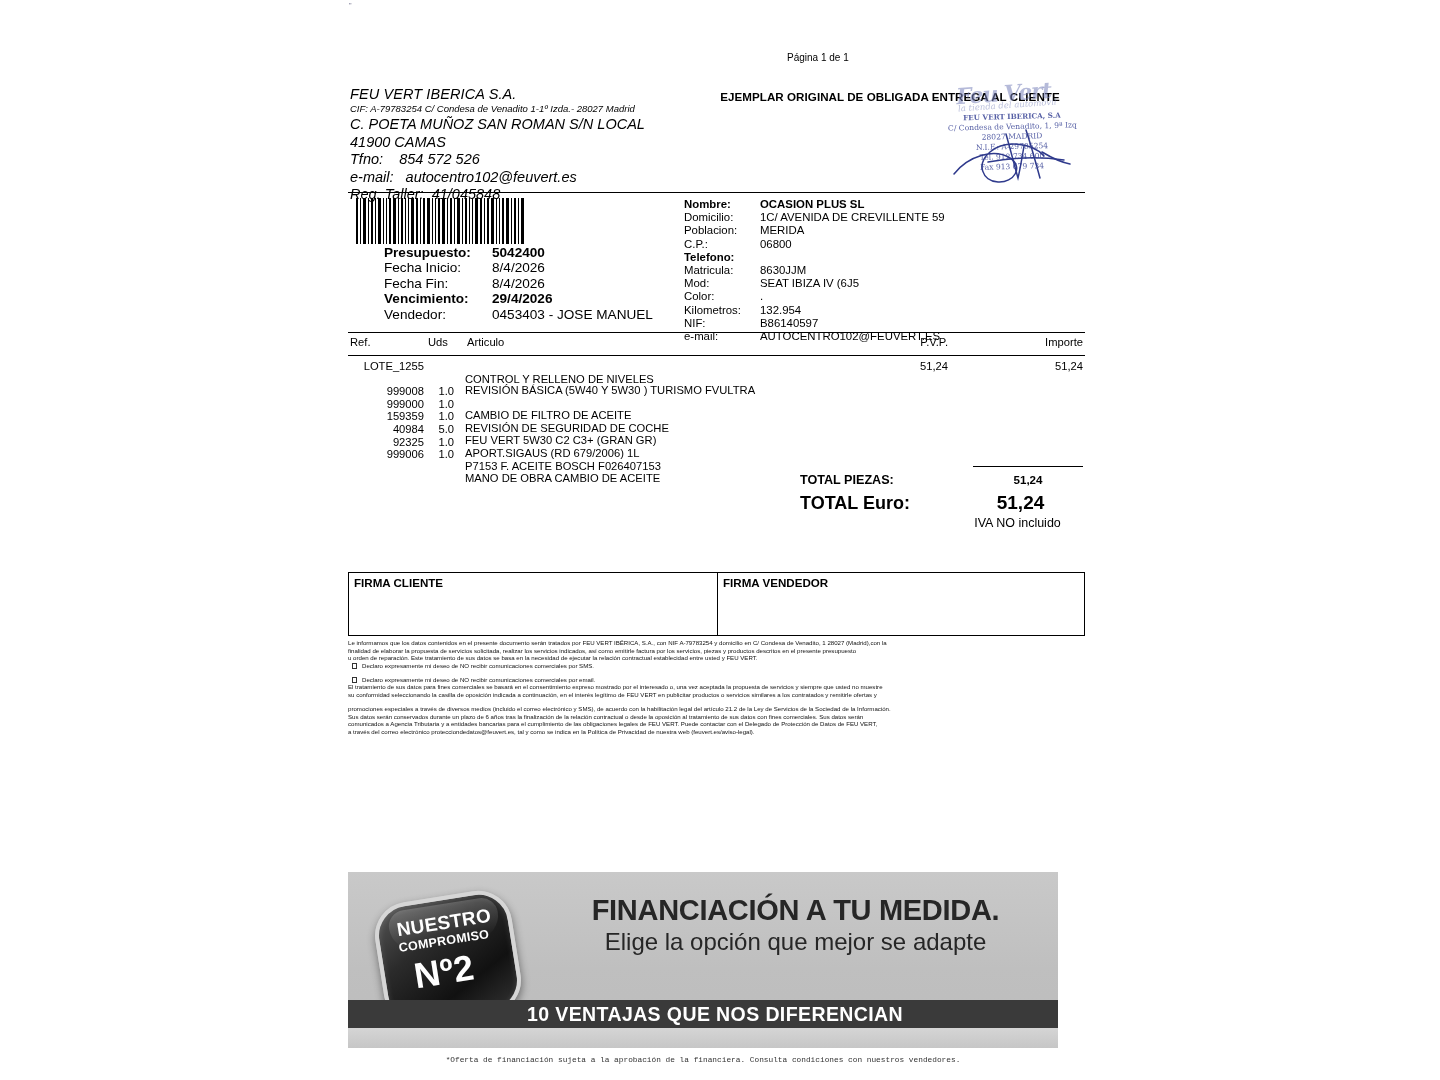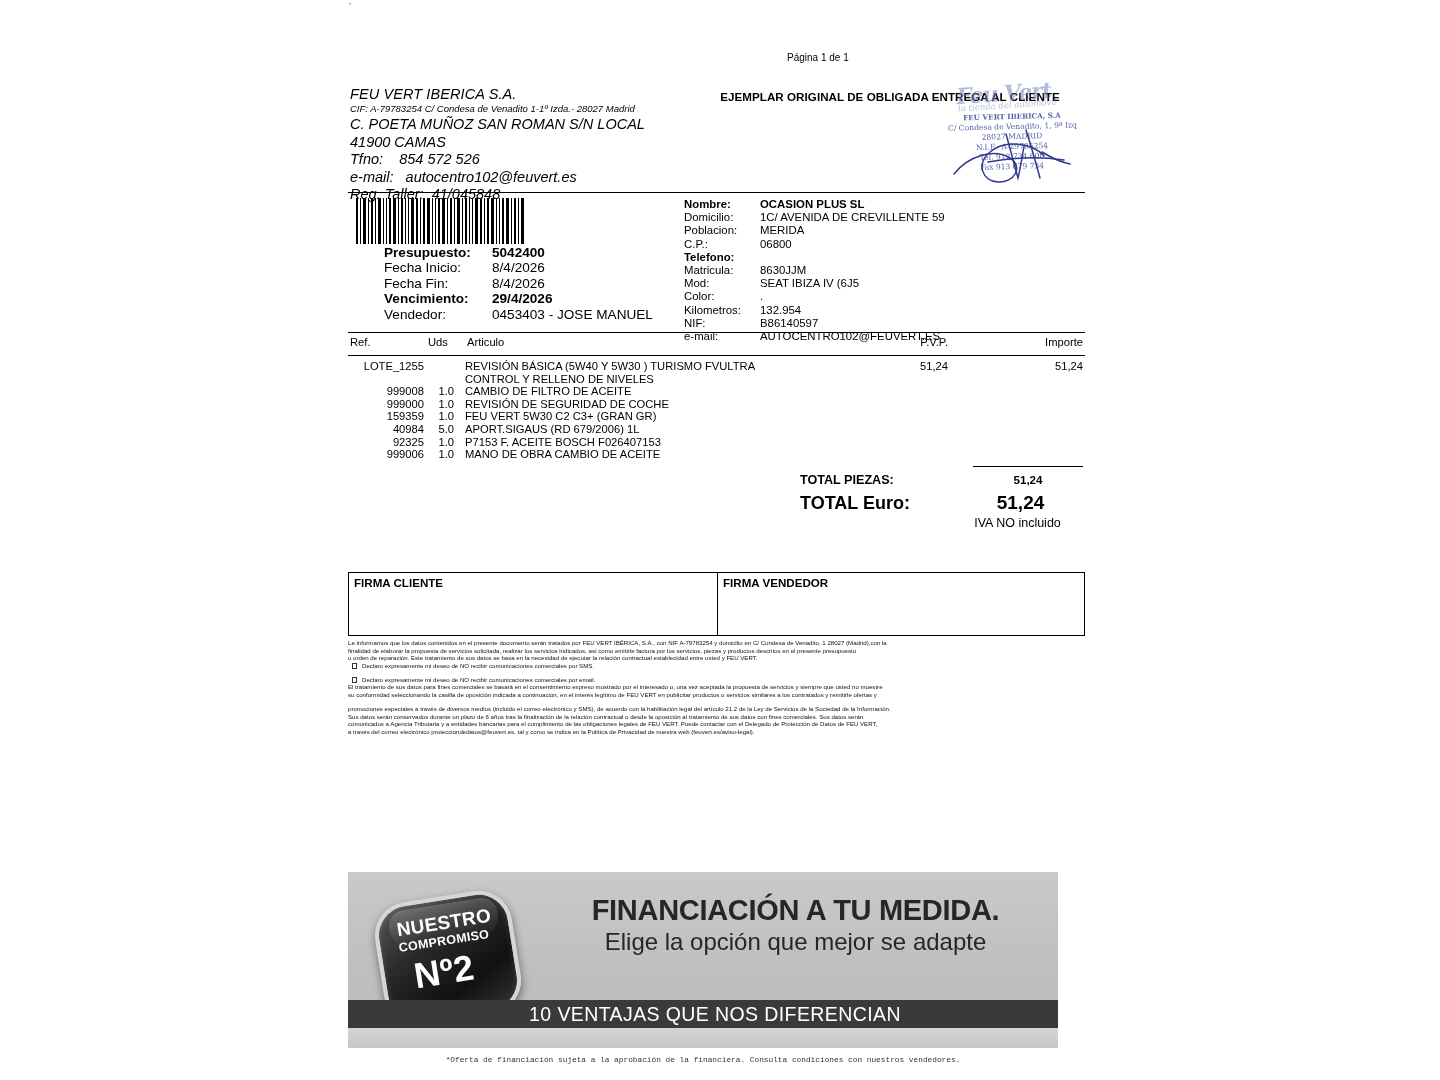--- a/index.html
+++ b/index.html
@@ -191,21 +191,21 @@
     width: 737px;
     font-size: 11.2px;
   }
   .item {
     position: relative;
     height: 12.6px;
   }
   .item > span { position: absolute; top: 0; white-space: nowrap; }
   .i-ref { left: 0; width: 76px; text-align: right; }
   .i-uds { left: 82px; width: 24px; text-align: right; }
-  .i-art { left: 117px; }
+  .i-art { left: 117px; margin-top: 24px; }
   .i-pvp { left: 500px; width: 100px; text-align: right; }
   .i-imp { left: 640px; width: 95px; text-align: right; }
   .item-cont { left: 117px; }
 
   
   .tot-rule {
     position: absolute;
     left: 973px; top: 466px;
     width: 110px;
     border-top: 1.5px solid #000;
@@ -357,21 +357,21 @@
     position: absolute;
     left: 0; top: 128px;
     width: 710px; height: 28px;
     background: #3a3a3a;
   }
   .promo .strip span {
     display: block;
     text-align: center;
     color: #fff;
     font-size: 19.5px;
-    font-weight: normal;
+    font-weight: bold;
     line-height: 28px;
     letter-spacing: .4px;
     margin-left: 24px;
   }
   .promo .footstrip {
     position: absolute;
     left: 0; top: 156px;
     width: 710px; height: 20px;
     background: linear-gradient(180deg,#d5d5d5,#c6c6c6);
   }

